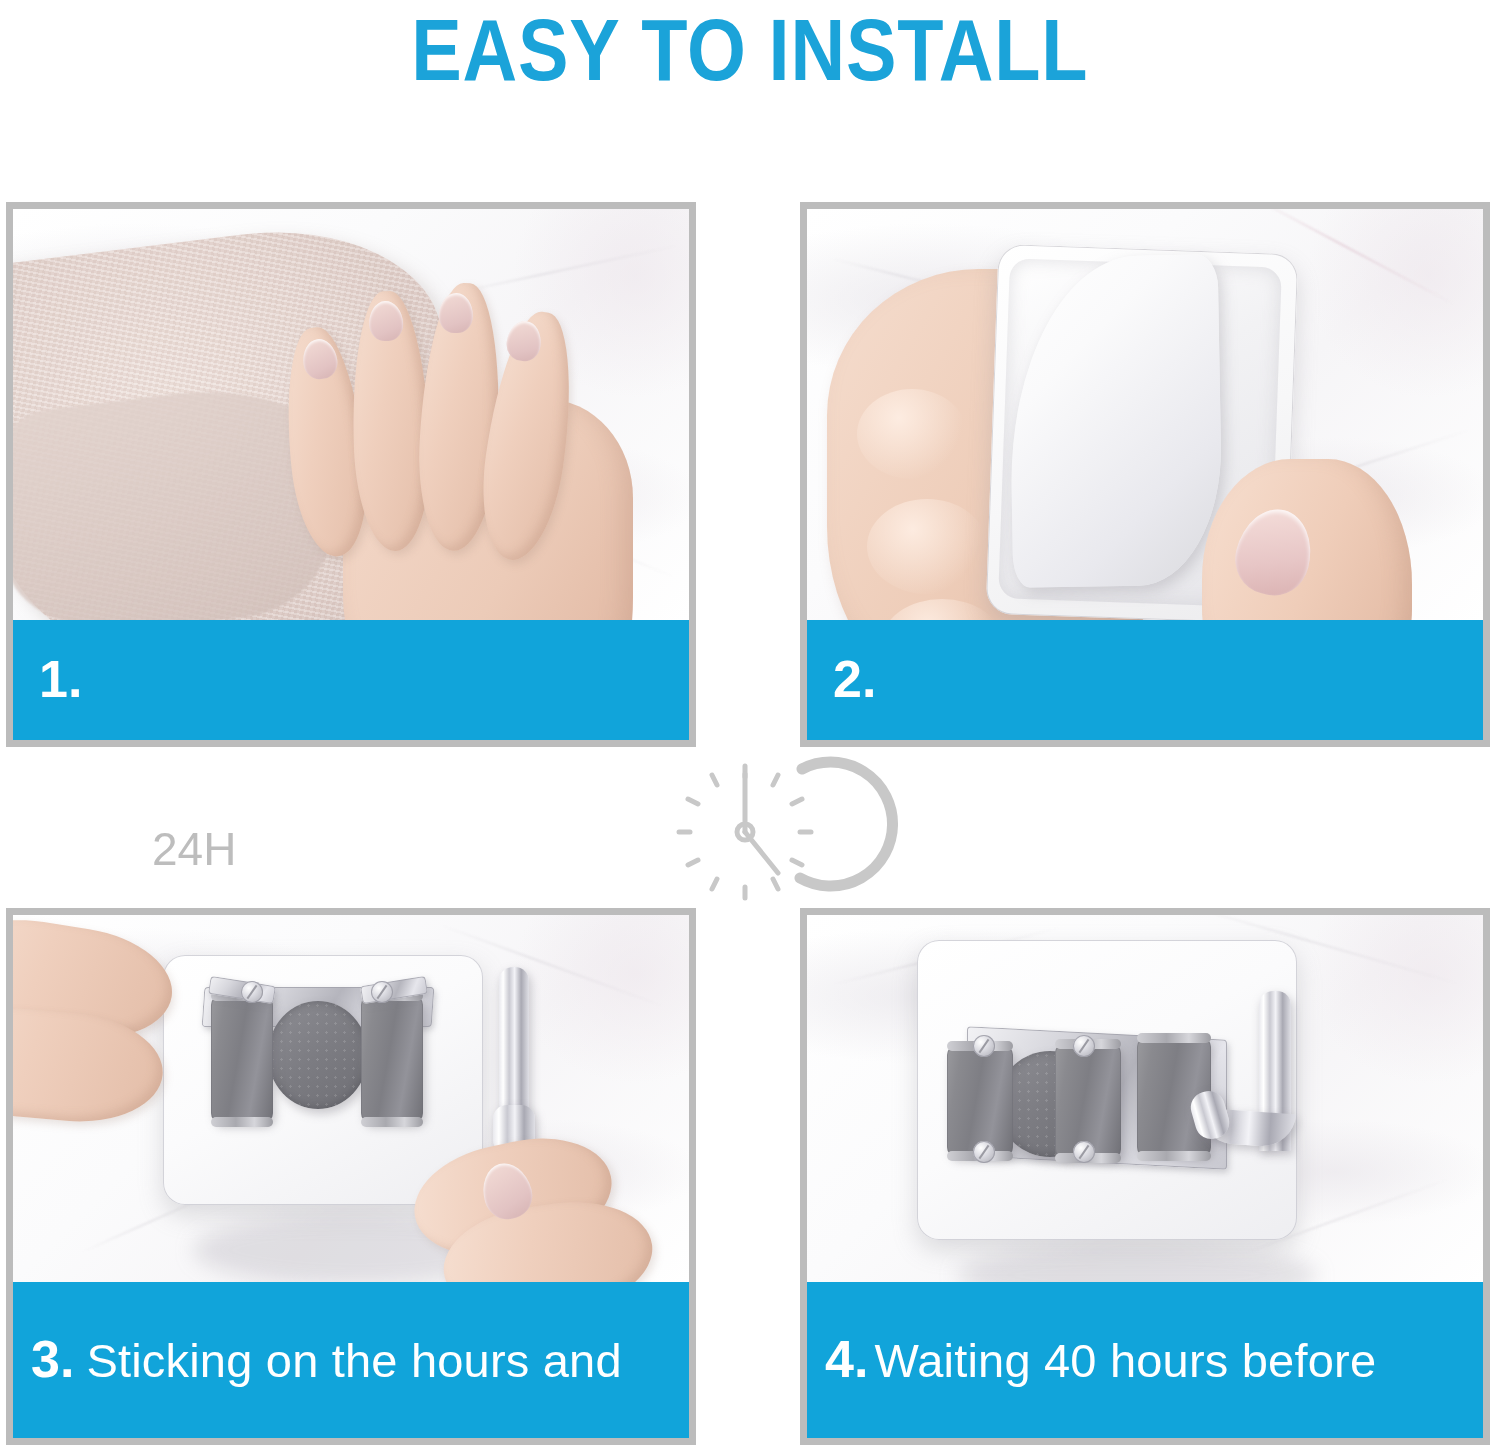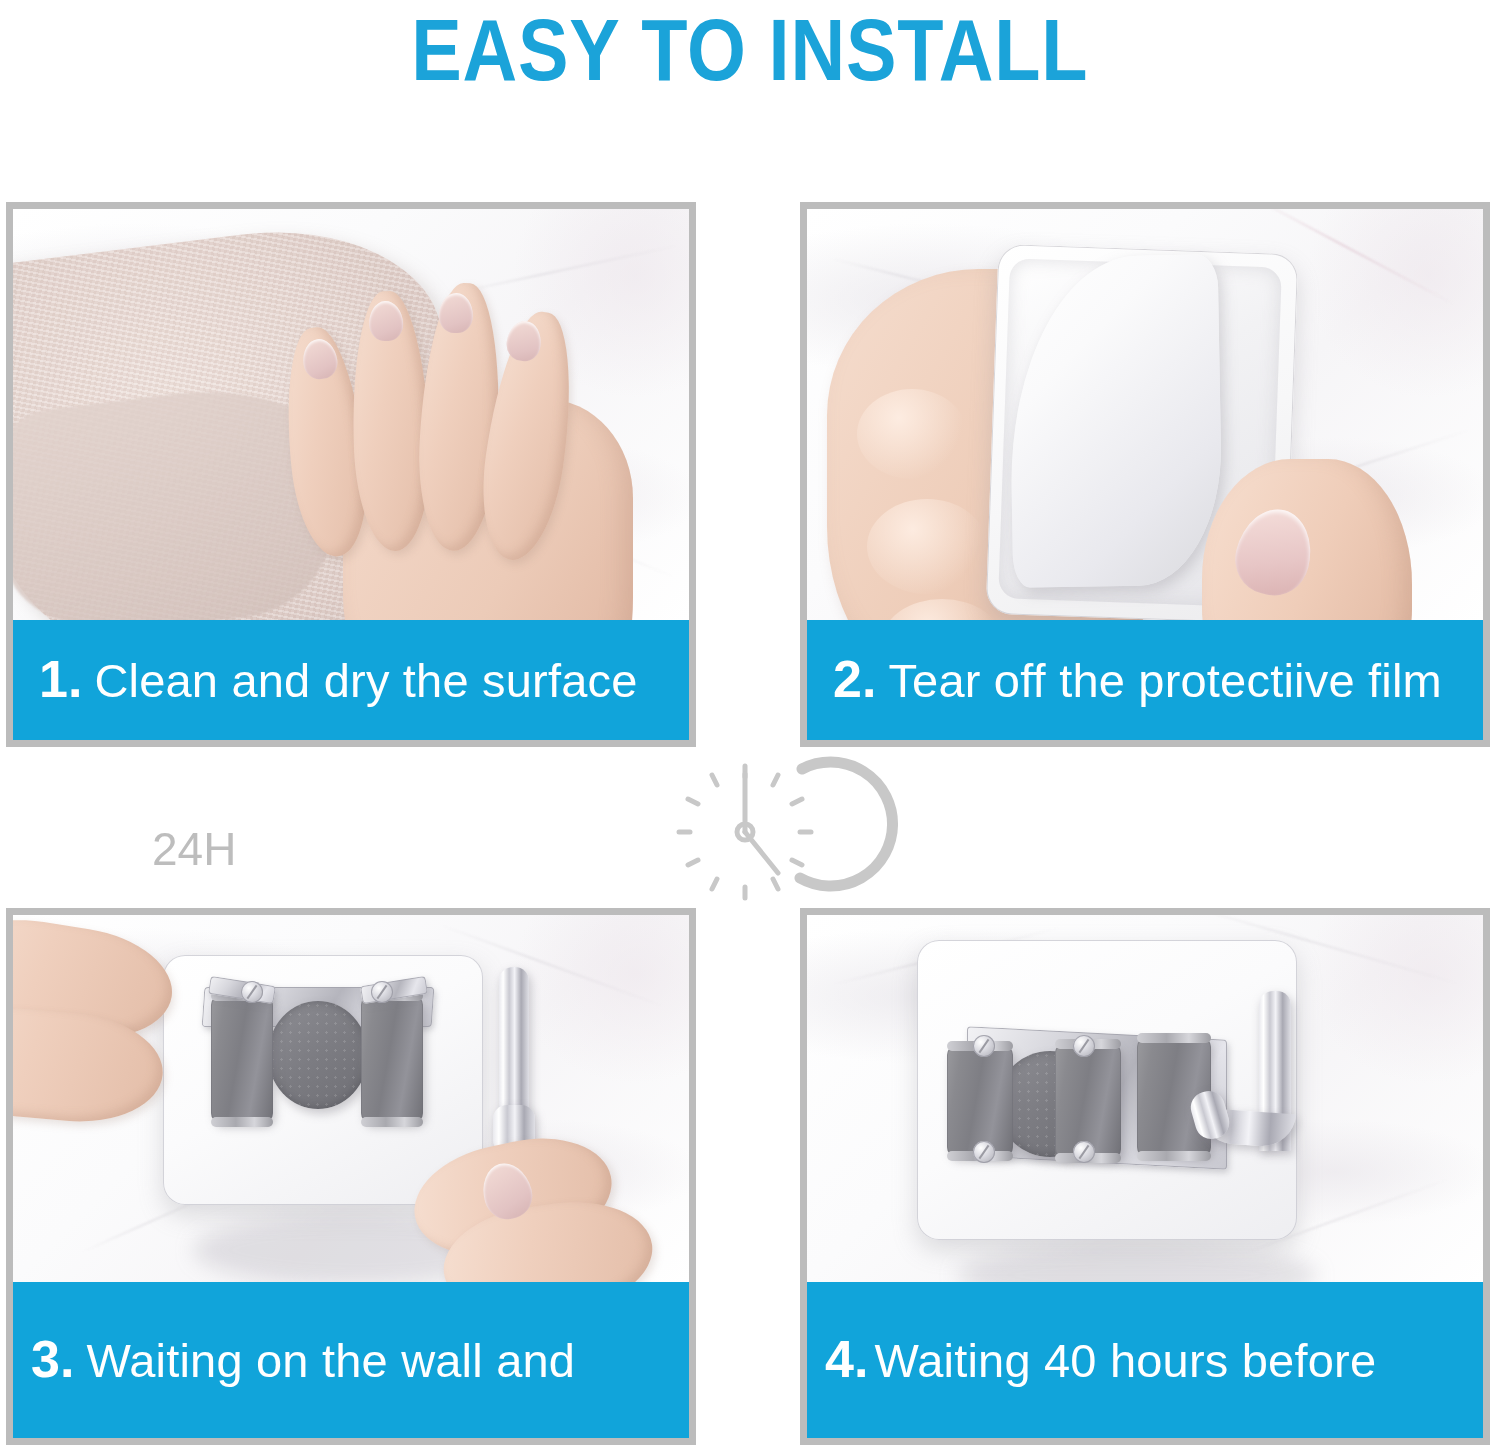--- a/index.html
+++ b/index.html
@@ -265,21 +265,20 @@
       <div class="nail" style="left:176px;top:52px;transform:rotate(-3deg);"></div>
       <div class="nail" style="left:246px;top:44px;transform:rotate(2deg);"></div>
       <div class="nail" style="left:314px;top:72px;transform:rotate(8deg);"></div>
     </div>
   </div>
 
   <div class="caption one-line">
     <div class="cap-inner">
       <div class="cap-line">
         <span class="cap-num">1.</span>
-        <span class="cap-txt">Clean and dry the surface</span>
       </div>
     </div>
   </div>
 </div>
 
 <div class="panel" id="panel-2">
   <div class="photo tall">
     <div class="marble"></div>
     <div class="vein pink" style="left:430px;top:40px;width:230px;transform:rotate(28deg);"></div>
     <div class="vein soft" style="left:470px;top:250px;width:200px;transform:rotate(-18deg);"></div>
@@ -297,21 +296,20 @@
     </div>
 
     <div class="p2-thumb"></div>
     <div class="p2-thumbnail"></div>
   </div>
 
   <div class="caption one-line">
     <div class="cap-inner">
       <div class="cap-line">
         <span class="cap-num">2.</span>
-        <span class="cap-txt">Tear off the protectiive film</span>
       </div>
     </div>
   </div>
 </div>
 
 <div class="panel" id="panel-3">
   <div class="photo tall2">
     <div class="marble"></div>
     <div class="vein soft" style="left:420px;top:50px;width:240px;transform:rotate(20deg);"></div>
     <div class="vein soft" style="left:60px;top:300px;width:180px;transform:rotate(-24deg);"></div>
@@ -342,21 +340,21 @@
     <div class="chromebar" style="left:480px;top:190px;width:42px;height:52px;border-radius:14px 14px 18px 18px;"></div>
     <div class="finger" style="left:400px;top:228px;width:200px;height:108px;border-radius:44%/50%;transform:rotate(-12deg);"></div>
     <div class="finger" style="left:430px;top:290px;width:210px;height:108px;border-radius:44%/50%;transform:rotate(-8deg);"></div>
     <div class="nail" style="left:470px;top:248px;width:48px;height:56px;transform:rotate(-16deg);"></div>
   </div>
 
   <div class="caption two-line">
     <div class="cap-inner">
       <div class="cap-line">
         <span class="cap-num">3.</span>
-        <span class="cap-txt">Waiting on the wall and</span>
+        <span class="cap-txt">Sticking on the hours and</span>
       </div>
     </div>
   </div>
 </div>
 
 <div class="panel" id="panel-4">
   <div class="photo tall2">
     <div class="marble"></div>
     <div class="vein soft" style="left:20px;top:40px;width:240px;transform:rotate(-14deg);"></div>
     <div class="vein soft" style="left:380px;top:30px;width:280px;transform:rotate(16deg);"></div>

